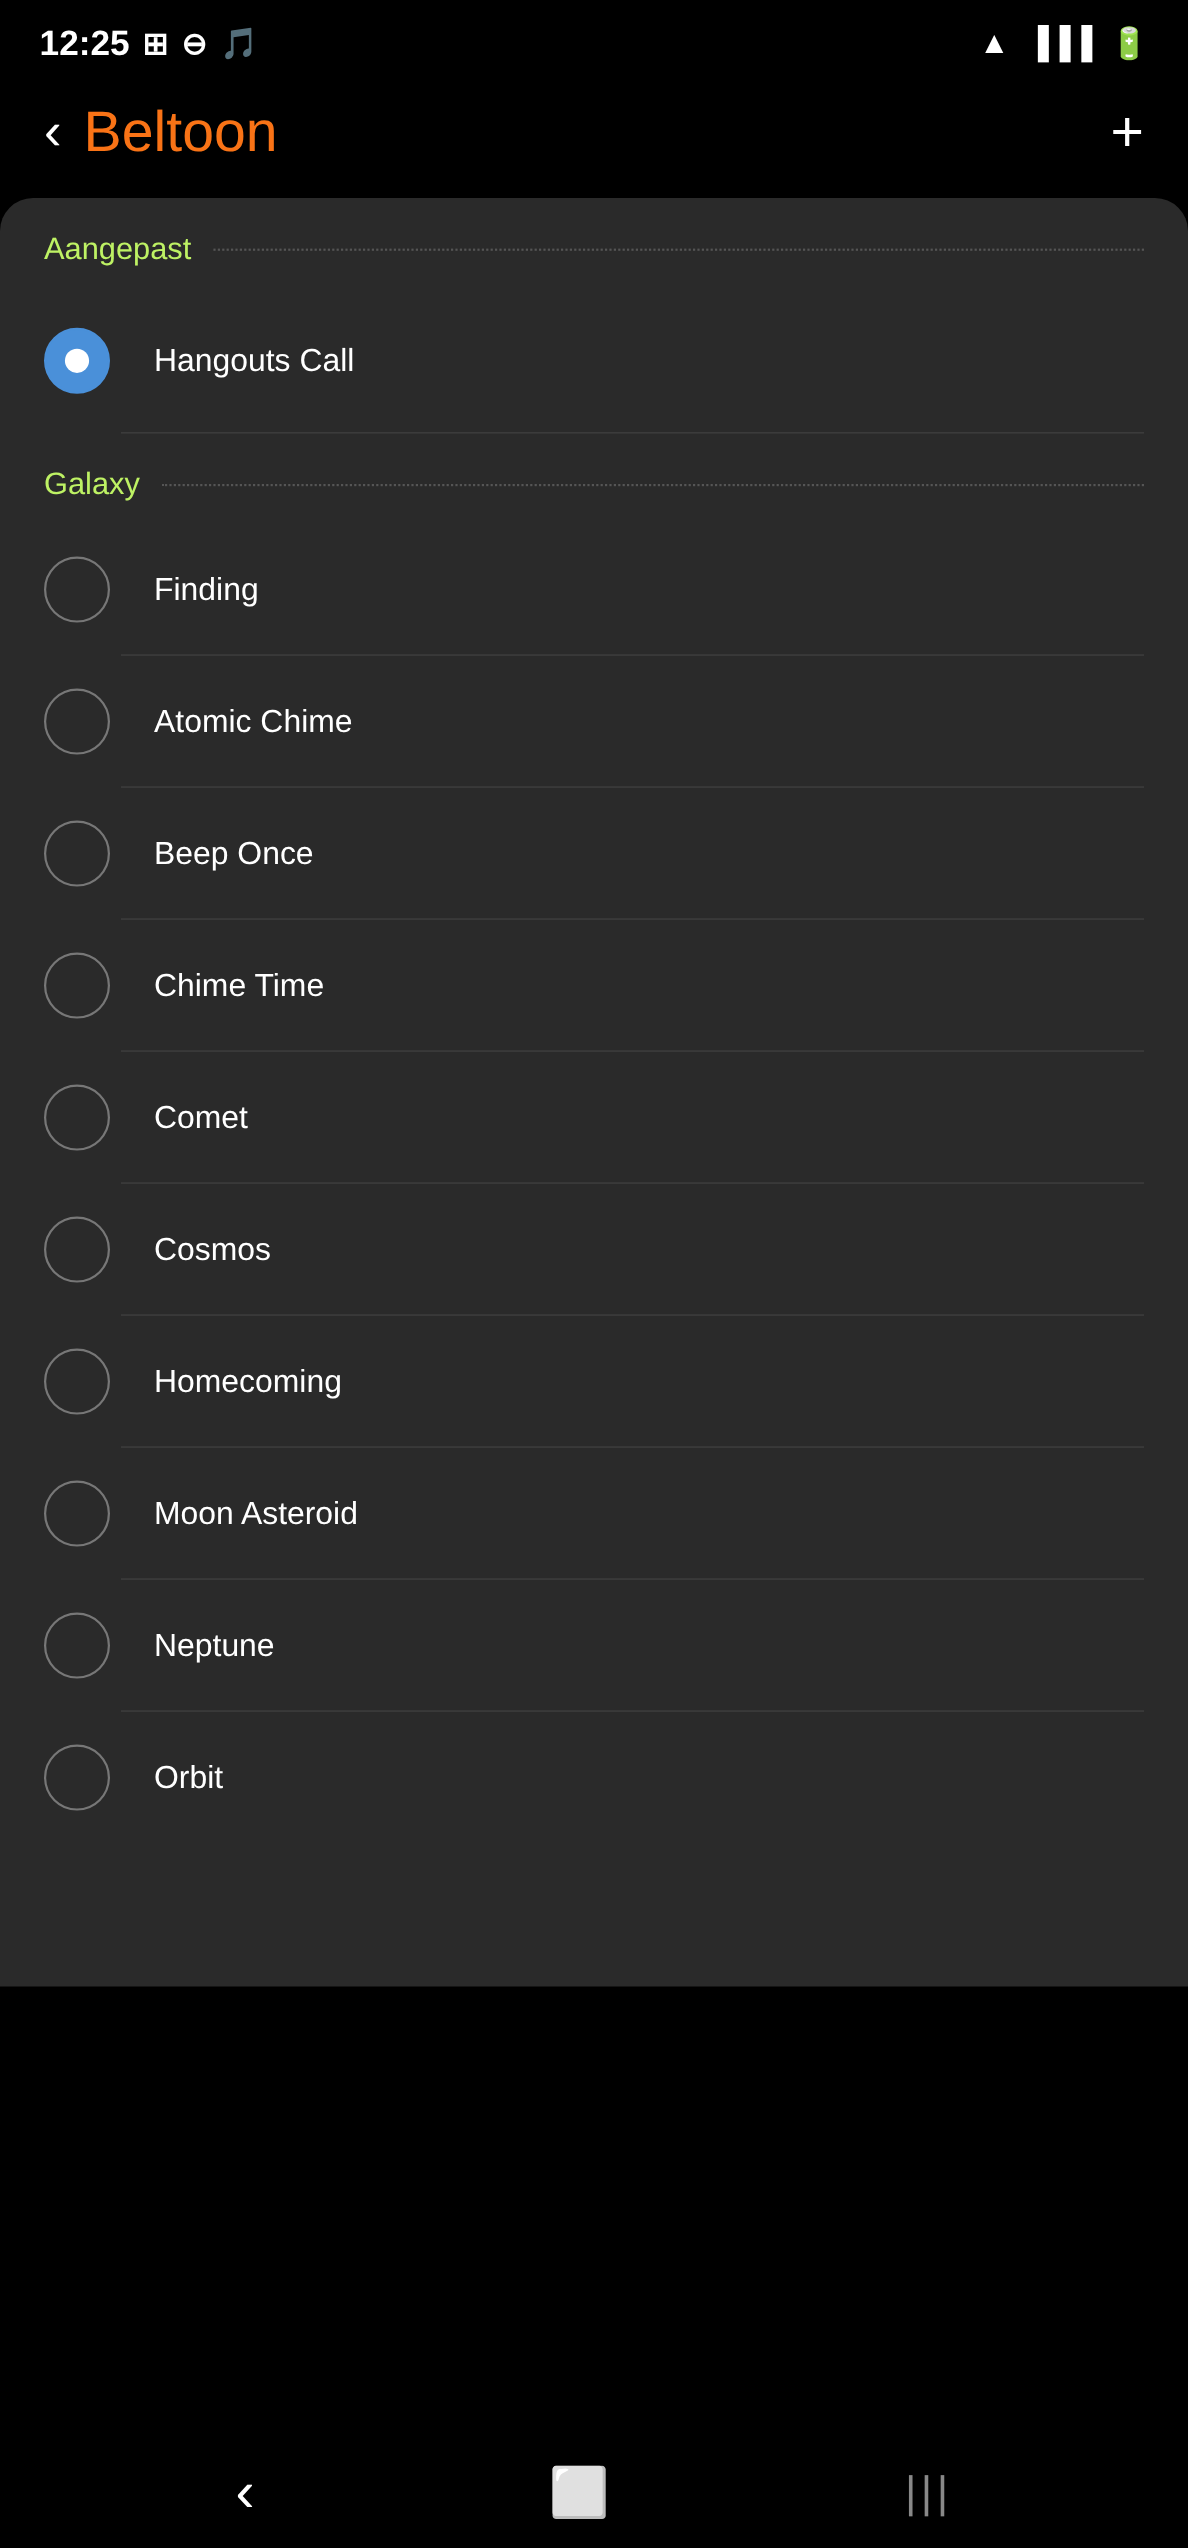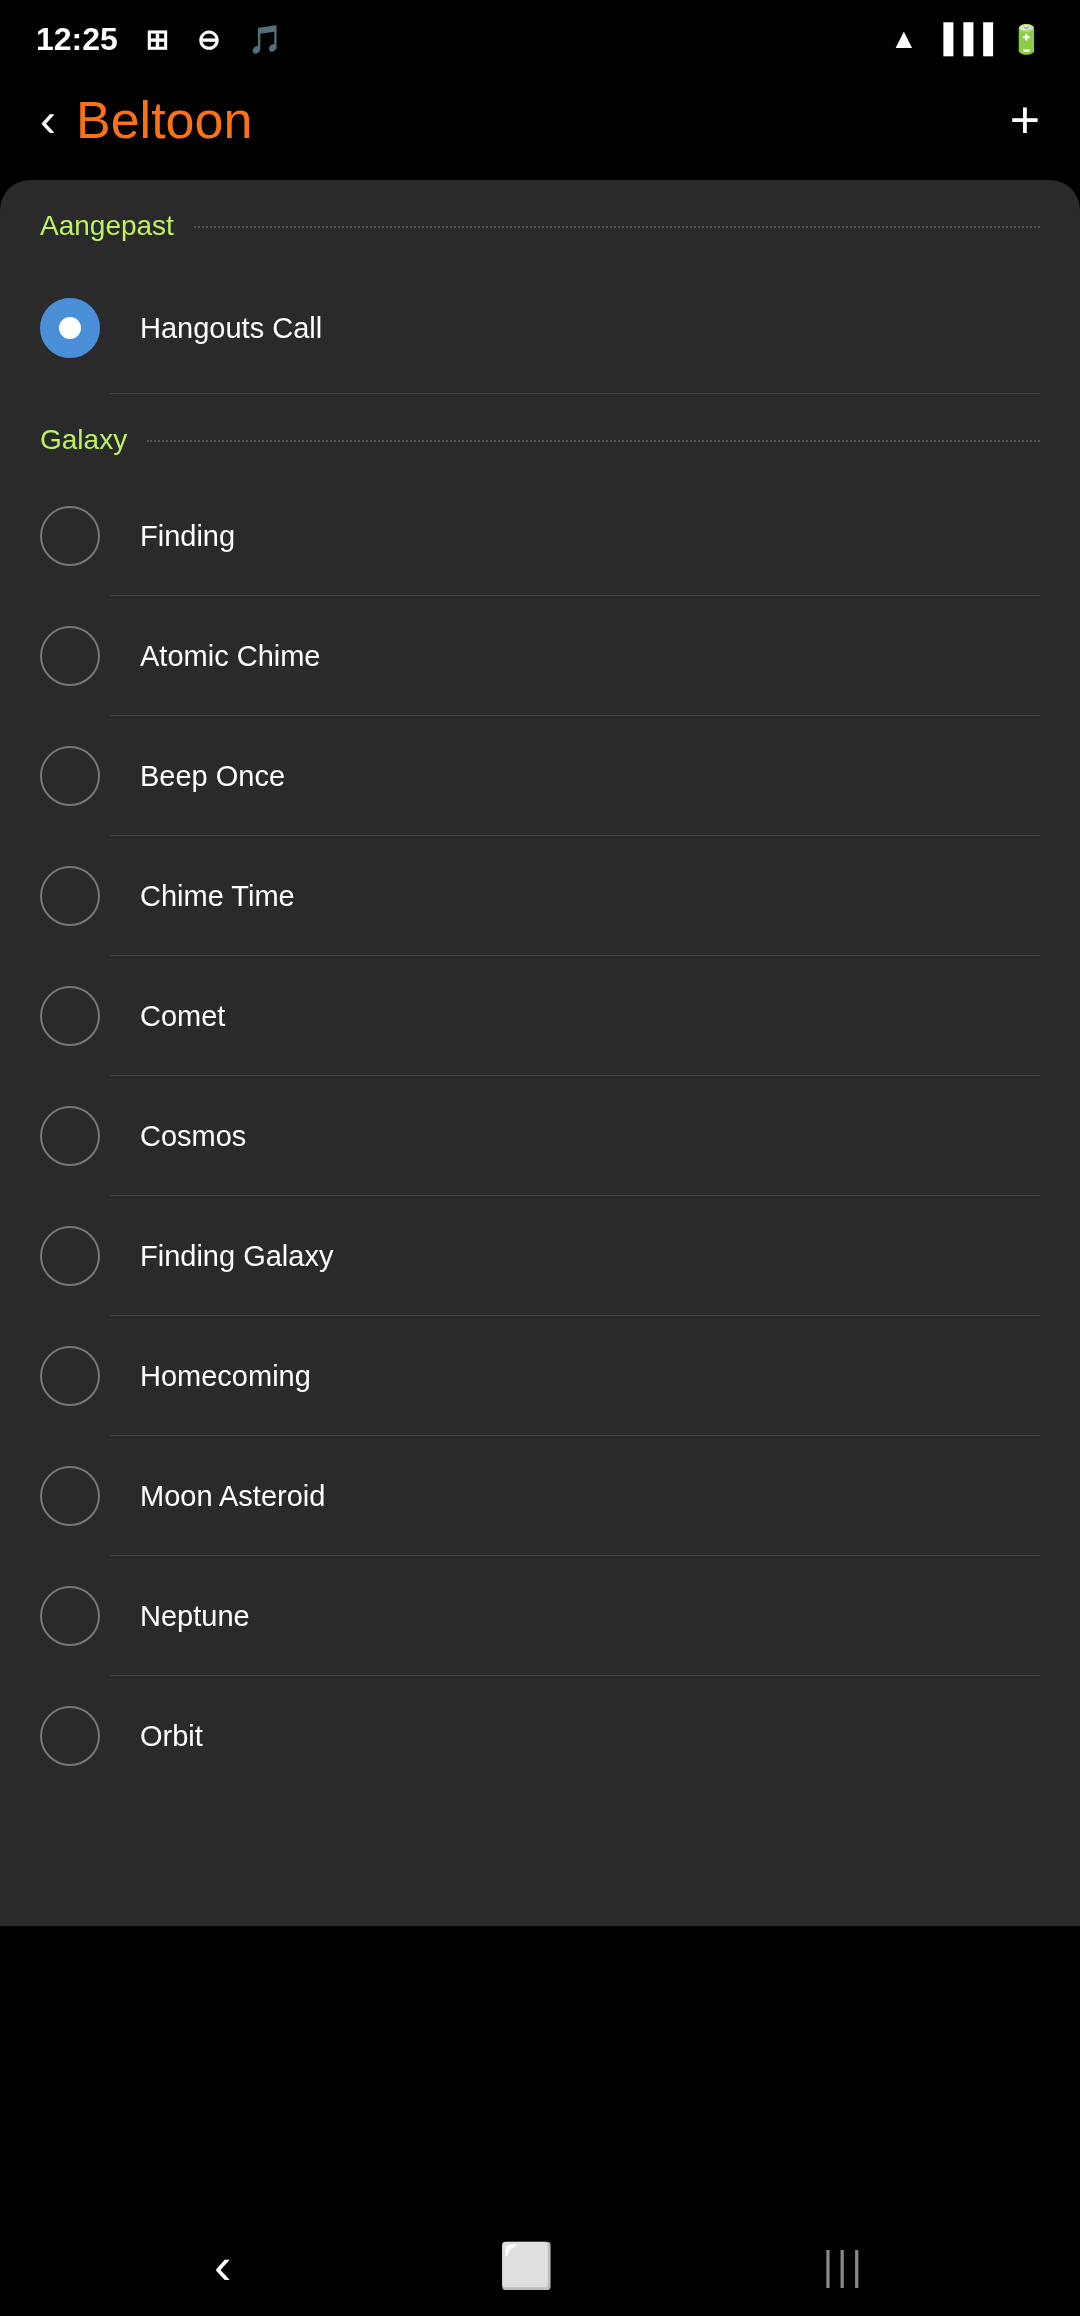--- a/index.html
+++ b/index.html
@@ -24,21 +24,21 @@
       display: flex;
       justify-content: space-between;
       align-items: center;
       padding: 18px 36px 10px 36px;
       height: 70px;
     }
 
     .status-left {
       display: flex;
       align-items: center;
-      gap: 28px;
+      gap: 12px;
       font-size: 32px;
       font-weight: 600;
       color: #ffffff;
     }
 
     .status-icon {
       font-size: 28px;
     }
 
     .status-right {
@@ -261,24 +261,20 @@
   <div class="list-item">
     <div class="radio-button"></div>
     <span class="item-label">Comet</span>
   </div>
 
   <div class="list-item">
     <div class="radio-button"></div>
     <span class="item-label">Cosmos</span>
   </div>
 
-  <div class="list-item">
-    <div class="radio-button"></div>
-    <span class="item-label">Finding Galaxy</span>
-  </div>
 
   <div class="list-item">
     <div class="radio-button"></div>
     <span class="item-label">Homecoming</span>
   </div>
 
   <div class="list-item">
     <div class="radio-button"></div>
     <span class="item-label">Moon Asteroid</span>
   </div>

